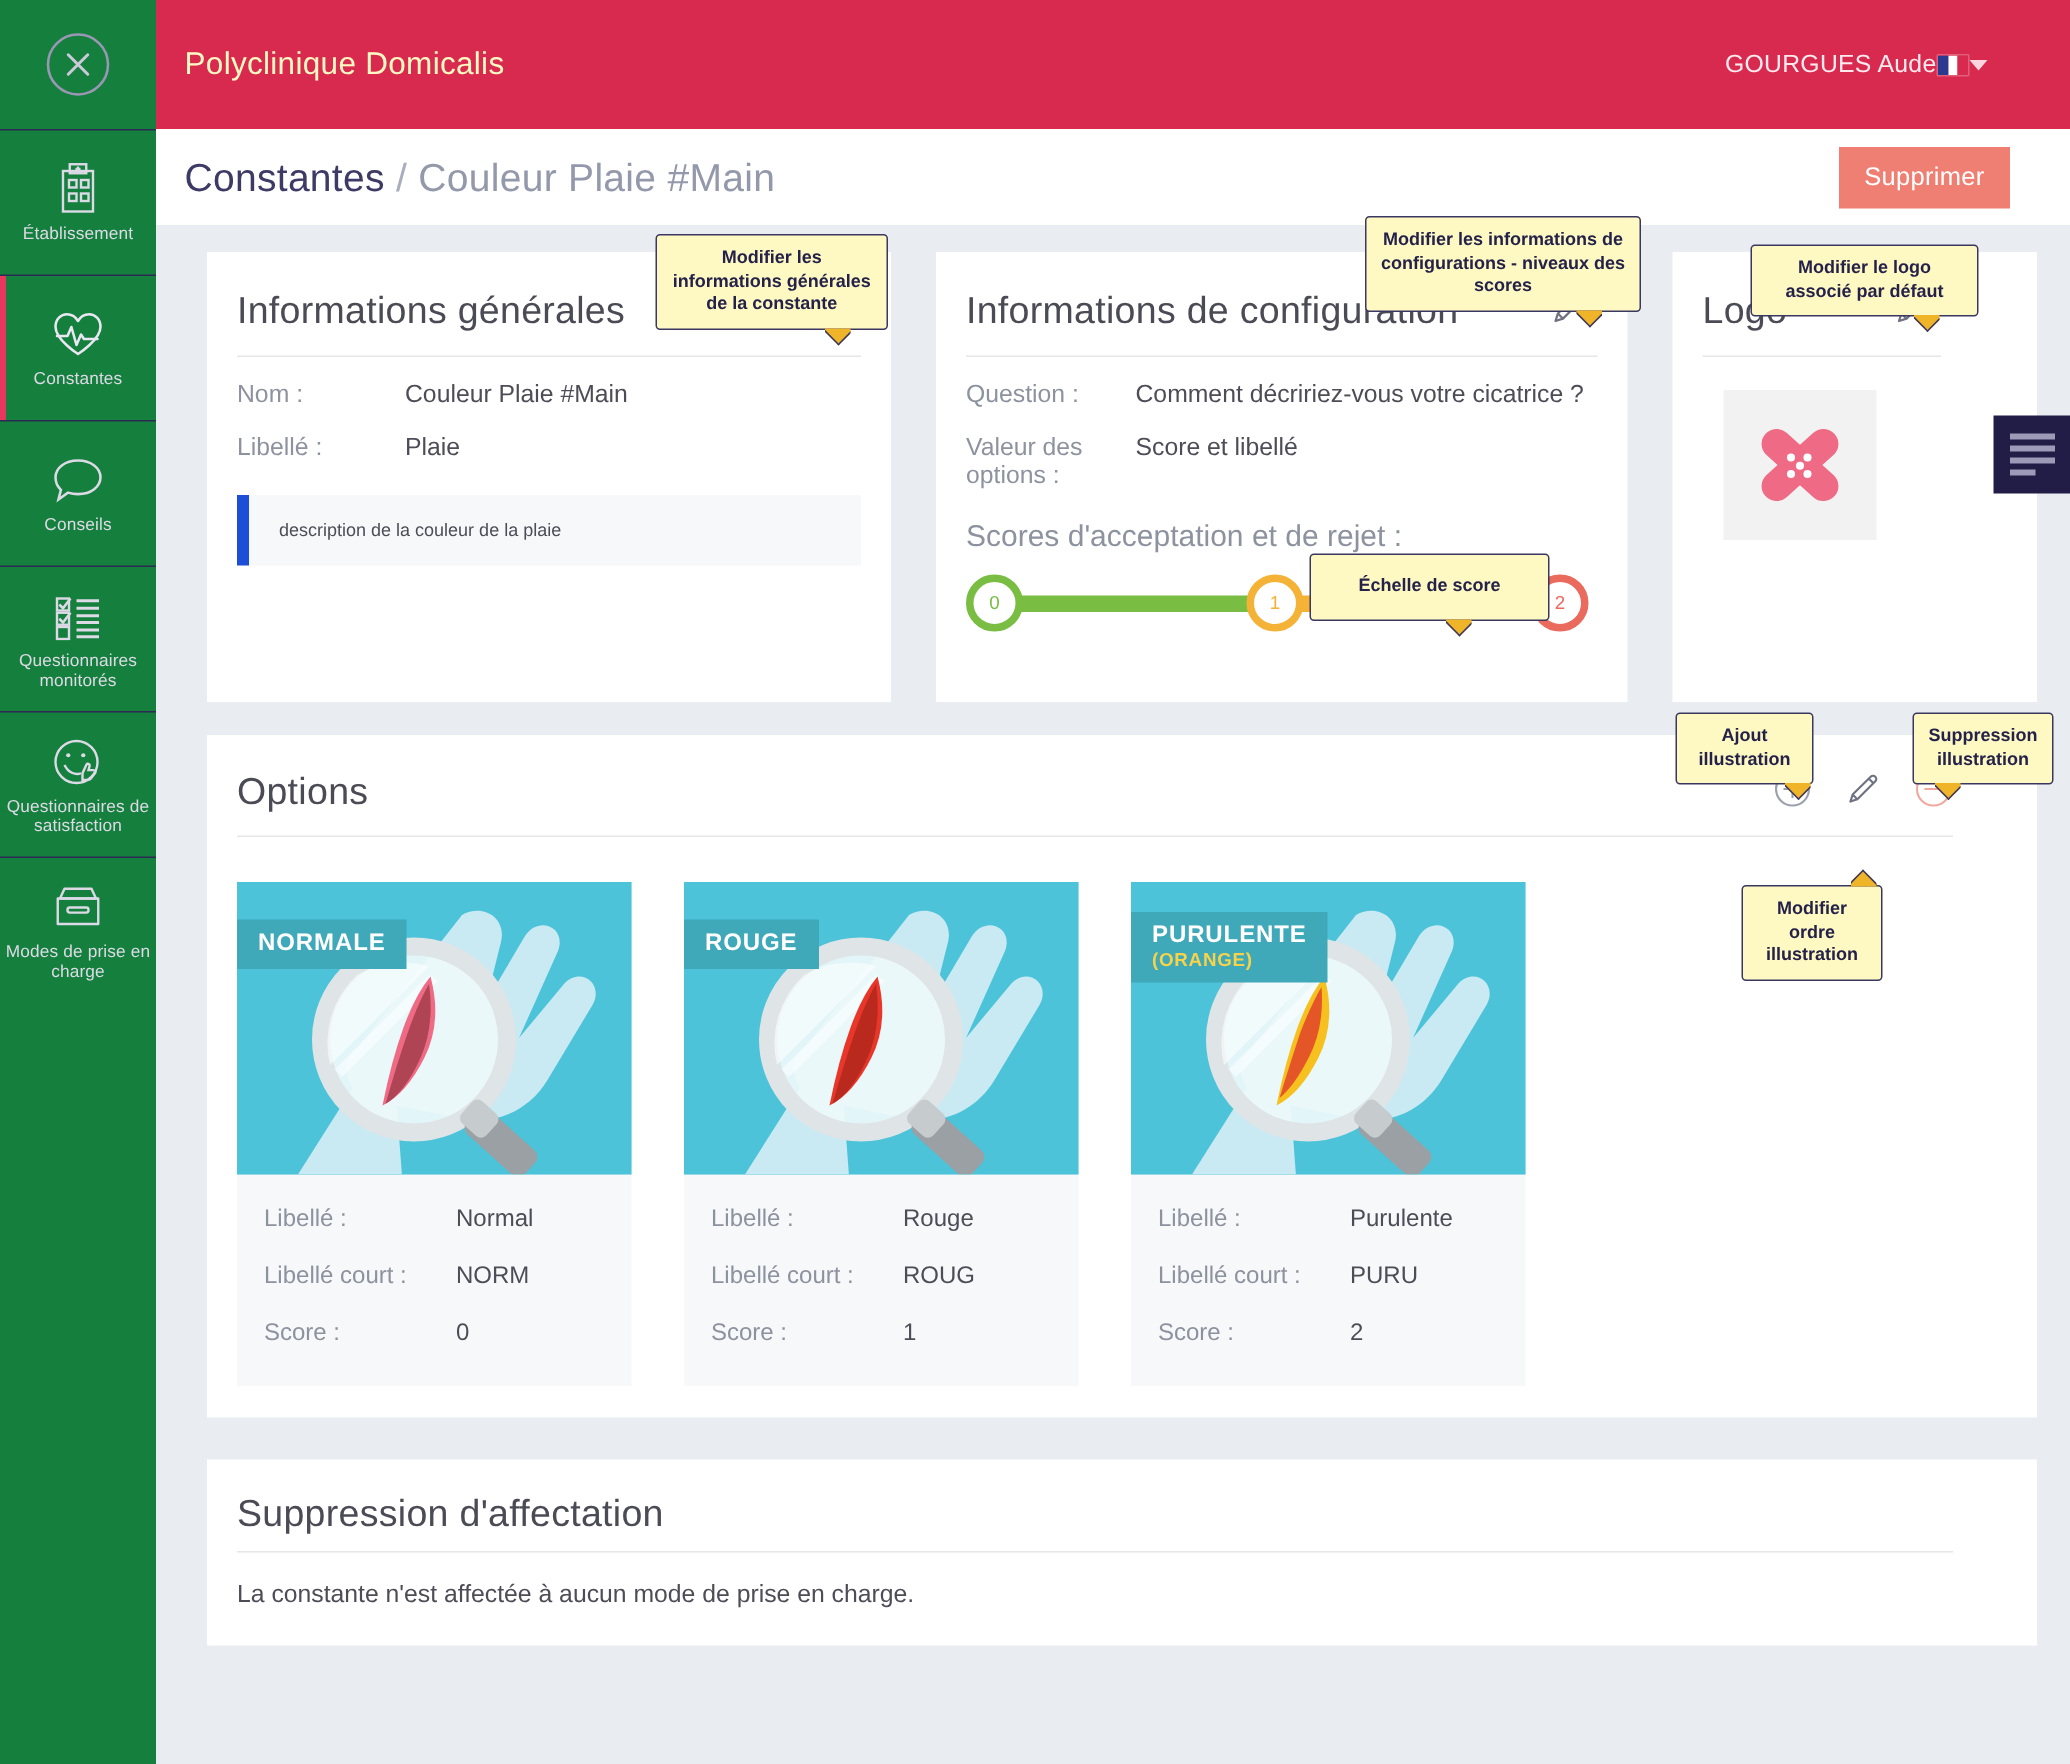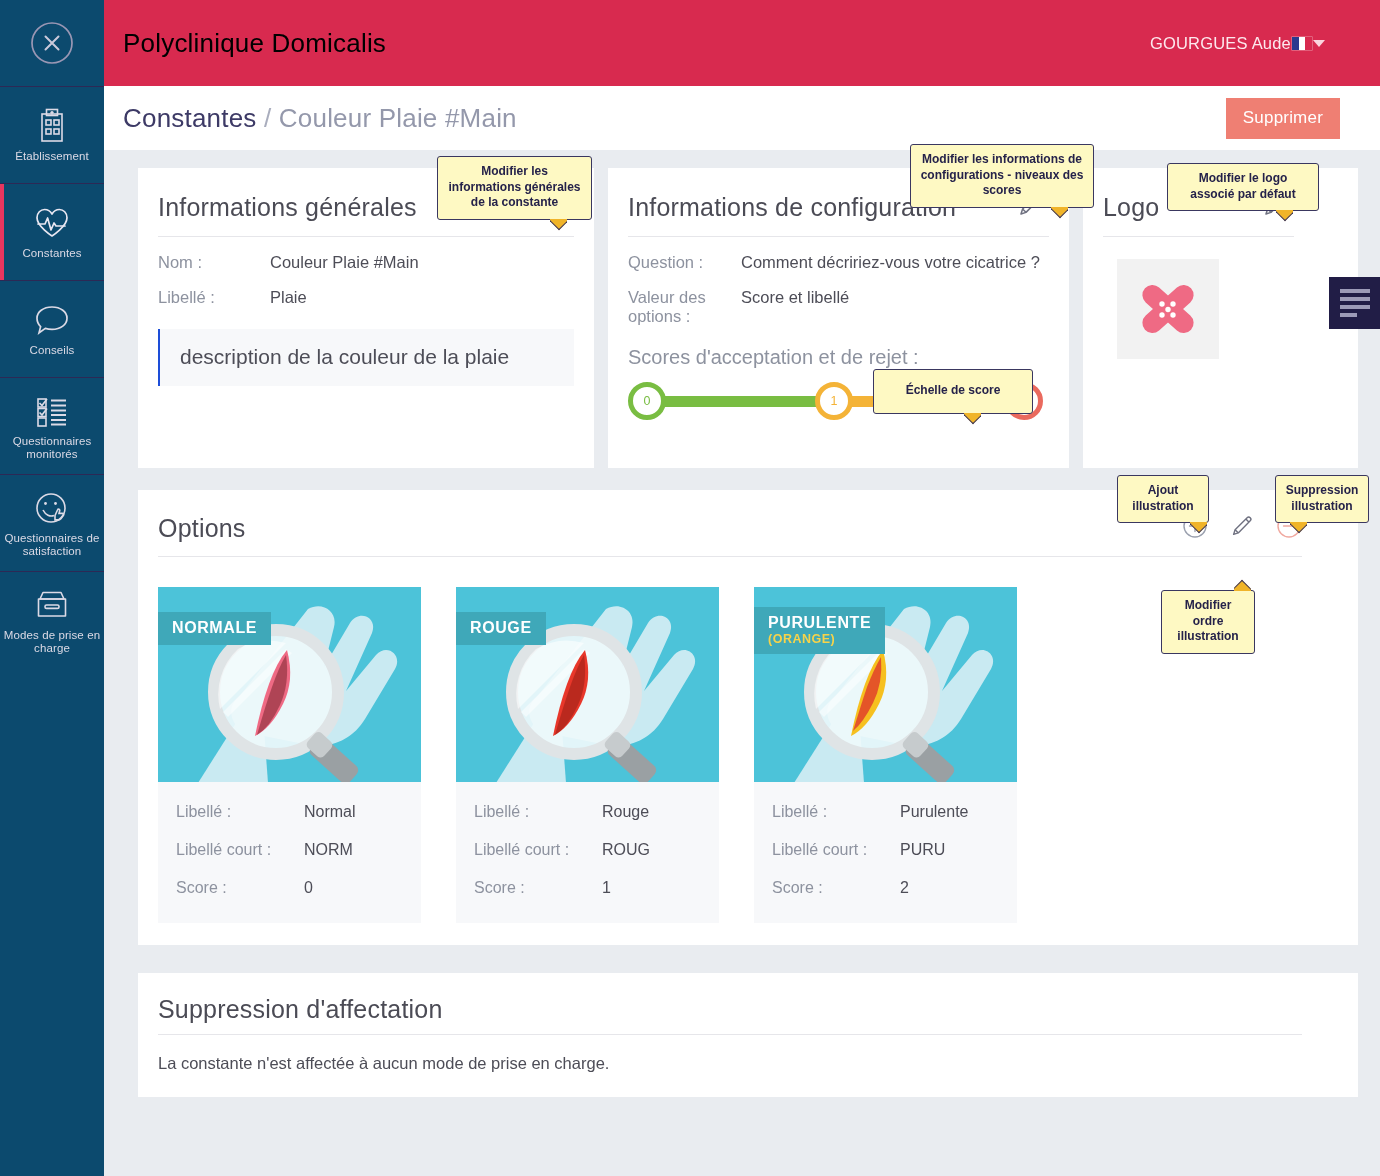--- a/index.html
+++ b/index.html
@@ -7,21 +7,21 @@
     width: 1380px; height: 1176px;
     font-family: "Liberation Sans", sans-serif;
     background: #e9ecf0;
     overflow: hidden;
   }
   .app { position: relative; width: 1380px; height: 1176px; display: flex; }
 
   
   .sidebar {
     width: 104px; height: 1176px;
-    background: #0c4a6e;
+    background: #15803d;
     flex: 0 0 104px;
     display: flex; flex-direction: column;
     position: relative; z-index: 5;
   }
   .sb-close {
     height: 86px; display: flex; align-items: center; justify-content: center;
     cursor: pointer;
   }
   .sb-close svg { display: block; }
   .sb-item {
@@ -44,21 +44,21 @@
   }
 
   
   .main { flex: 1; height: 1176px; display: flex; flex-direction: column; position: relative; }
 
   .topbar {
     height: 86px; background: #d82a4f;
     display: flex; align-items: center; justify-content: space-between;
     padding: 0 55px 0 19px; flex: 0 0 86px;
   }
-  .brand { color: #000000; font-size: 26px; font-weight: 300; letter-spacing: .2px; }
+  .brand { color: #fef9c3; font-size: 21px; font-weight: 300; letter-spacing: .2px; }
   .user-box { display: flex; align-items: center; gap: 0; cursor: pointer; justify-content: flex-end; }
   .user-name { color: #fde9ee; font-size: 16.5px; letter-spacing: .2px; }
   .flag { width: 22px; height: 15px; display: inline-block; position: relative;
           border-radius: 1px; overflow: hidden; border: 1px solid rgba(255,255,255,.25); }
   .flag i { position:absolute; top:0; bottom:0; width:33.34%; display:block; }
   .flag i:nth-child(1){ left:0; background:#2b3a8f; }
   .flag i:nth-child(2){ left:33.33%; background:#ffffff; }
   .flag i:nth-child(3){ left:66.66%; background:#d82a4f; }
   .caret { width:0;height:0;border-left:6px solid transparent;border-right:6px solid transparent;border-top:7px solid #fbd5de; }
 
@@ -80,34 +80,34 @@
   .content { flex: 1; background: #e9ecf0; position: relative; padding: 18px 22px 0 34px; overflow: hidden; }
 
   .card { background: #ffffff; }
   .card-h {
     display: flex; align-items: center; justify-content: space-between;
     padding: 22px 24px 12px 20px;
   }
   .card-title { font-size: 25px; font-weight: 300; color: #4b4b55; letter-spacing: .2px; }
   .card-rule { height: 1px; background: #e6e6ea; margin: 0 20px; }
 
-  .row-top { display: flex; gap: 14px; align-items: flex-start; }
+  .row-top { display: flex; gap: 30px; align-items: flex-start; }
   .c-gen   { width: 456px; height: 300px; }
   .c-conf  { width: 461px; height: 300px; }
   .c-logo  { flex: 1; height: 300px; min-width: 0; }
 
   .kv { display: flex; padding: 0 20px; margin-top: 16px; font-size: 16.5px; }
   .kv .k { color: #8d929f; width: 112px; flex: 0 0 112px; font-weight: 400; }
   .kv .v { color: #4d4d57; }
   .c-conf .kv .k { width: 113px; flex: 0 0 113px; }
 
   .desc-box {
     margin: 22px 20px 0 20px; background: #f7f8fa;
-    border-left: 2px solid #1d4ed8; padding: 16px 18px 17px 20px;
-    font-size: 21px; color: #4d4d57;
+    border-left: 8px solid #1d4ed8; padding: 16px 18px 17px 20px;
+    font-size: 12px; color: #4d4d57;
   }
 
   .scores-label { padding: 0 20px; margin-top: 20px; font-size: 20px; color: #8d929f; }
 
   
   .scale { position: relative; margin: 13px 20px 0 20px; height: 40px; }
   .scale .track { position: absolute; top: 14px; height: 11px; }
   .scale .node {
     position: absolute; top: 0; width: 38px; height: 38px; border-radius: 50%;
     background: #fff; border: 5px solid #ccc; display: flex;

